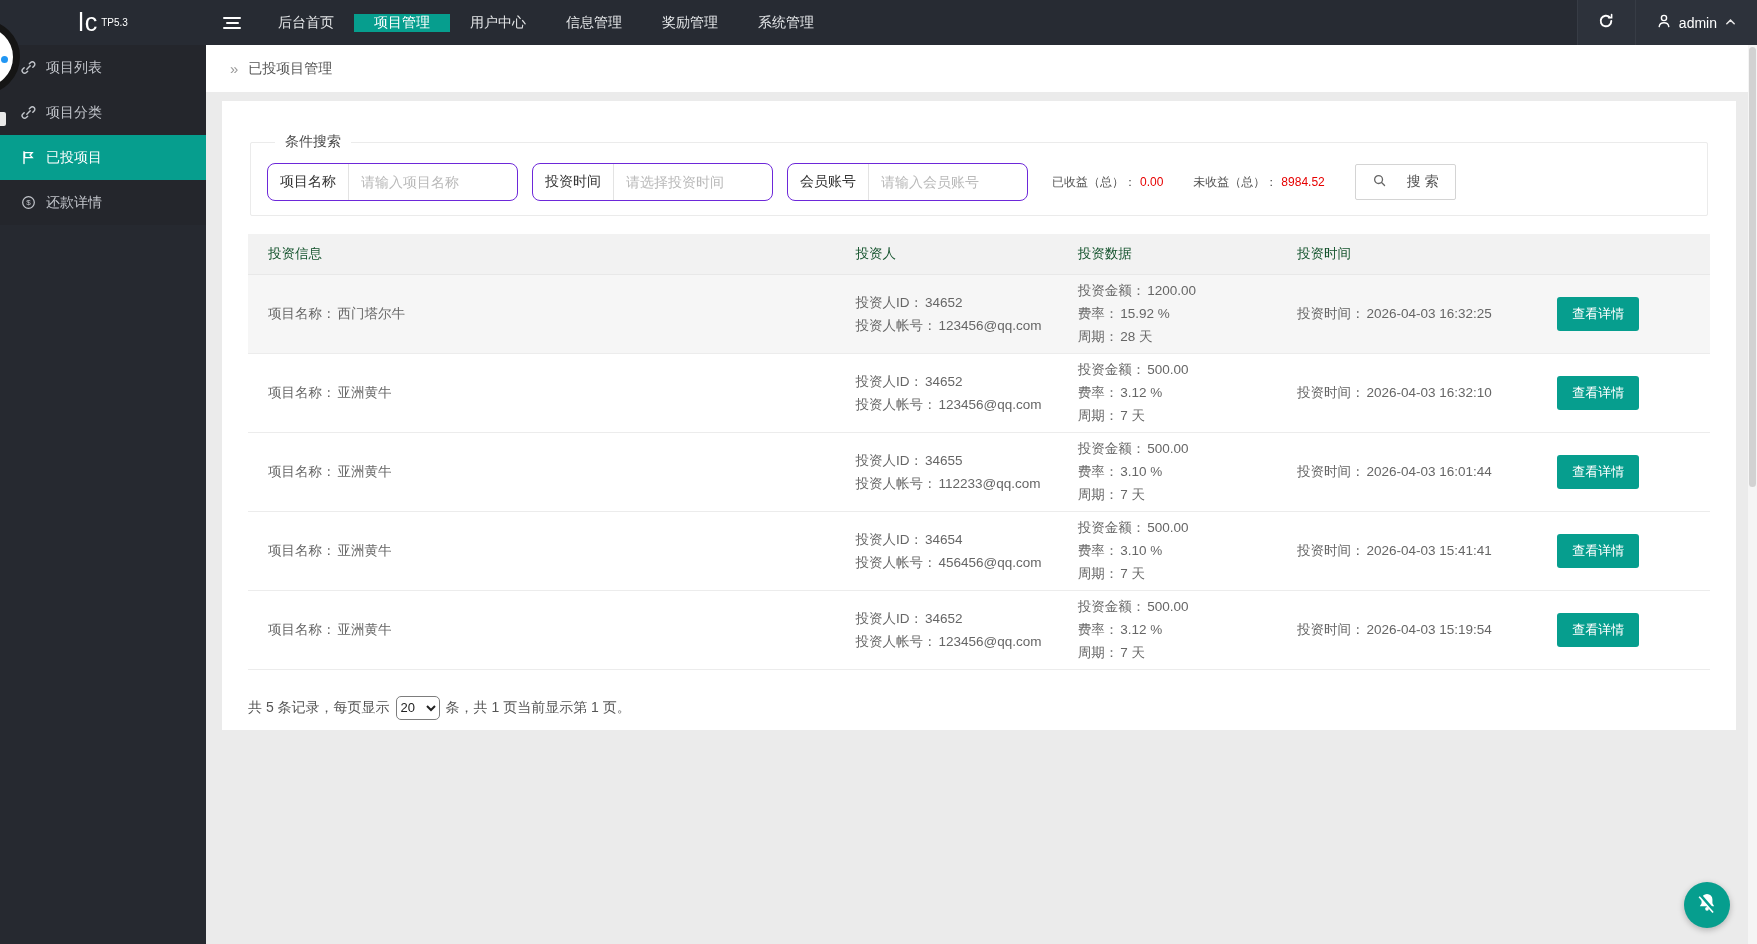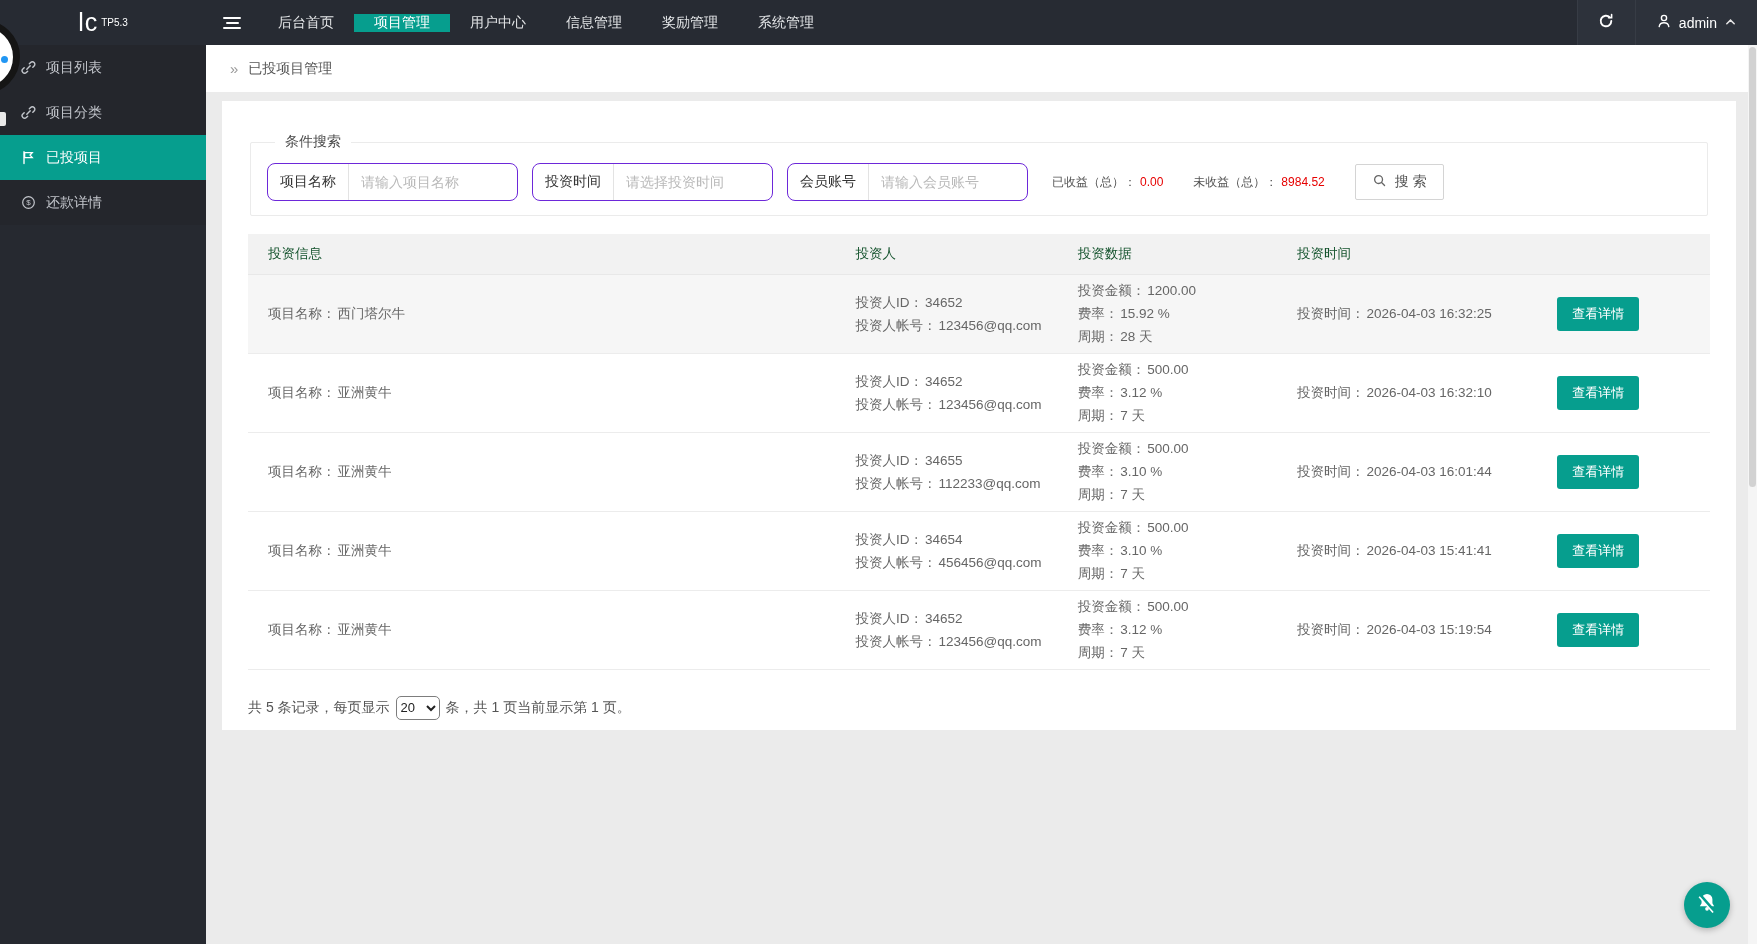--- a/index.html
+++ b/index.html
@@ -54,21 +54,21 @@
   .input-group{display:flex;height:38px;border:1px solid #6d28d9;border-radius:8px;margin-right:14px;
                background:#fff}
   .ig-label{display:flex;align-items:center;padding:0 12px;font-size:14px;color:#333;
             border-right:1px solid #e3e3e3;white-space:nowrap}
   .ig-input{border:none;outline:none;padding:0 12px;font-size:14px;color:#333;background:transparent}
   .ig-input::placeholder{color:#b9b9b9}
   .w1{width:168px}.w2{width:158px}.w3{width:158px}
   .totals{display:flex;align-items:center;font-size:12px;color:#555;margin-left:10px;white-space:nowrap}
   .total-item{margin-right:30px}
   .total-value{color:#e60000;margin-left:4px}
-  .search-btn{display:flex;align-items:center;gap:8px;height:36px;padding:0 16px;cursor:pointer;
+  .search-btn{display:flex;align-items:center;gap:20px;height:36px;padding:0 16px;cursor:pointer;
               border:1px solid #d4d4d4;border-radius:2px;background:#fff;font-size:14px;color:#555}
 
   
   table.grid{width:100%;margin-top:18px;border-collapse:collapse;table-layout:fixed}
   table.grid th{background:#f2f2f2;height:40px;text-align:left;font-weight:normal;font-size:13.5px;
                 color:#14532d;padding-left:8px;border-bottom:1px solid #e8e8e8}
   table.grid th.first, table.grid td.first{padding-left:20px}
   table.grid td{height:79px;border-bottom:1px solid #ececec;font-size:13.5px;color:#666;
                 padding-left:8px;vertical-align:middle}
   table.grid tbody tr:first-child{background:#f6f6f6}

